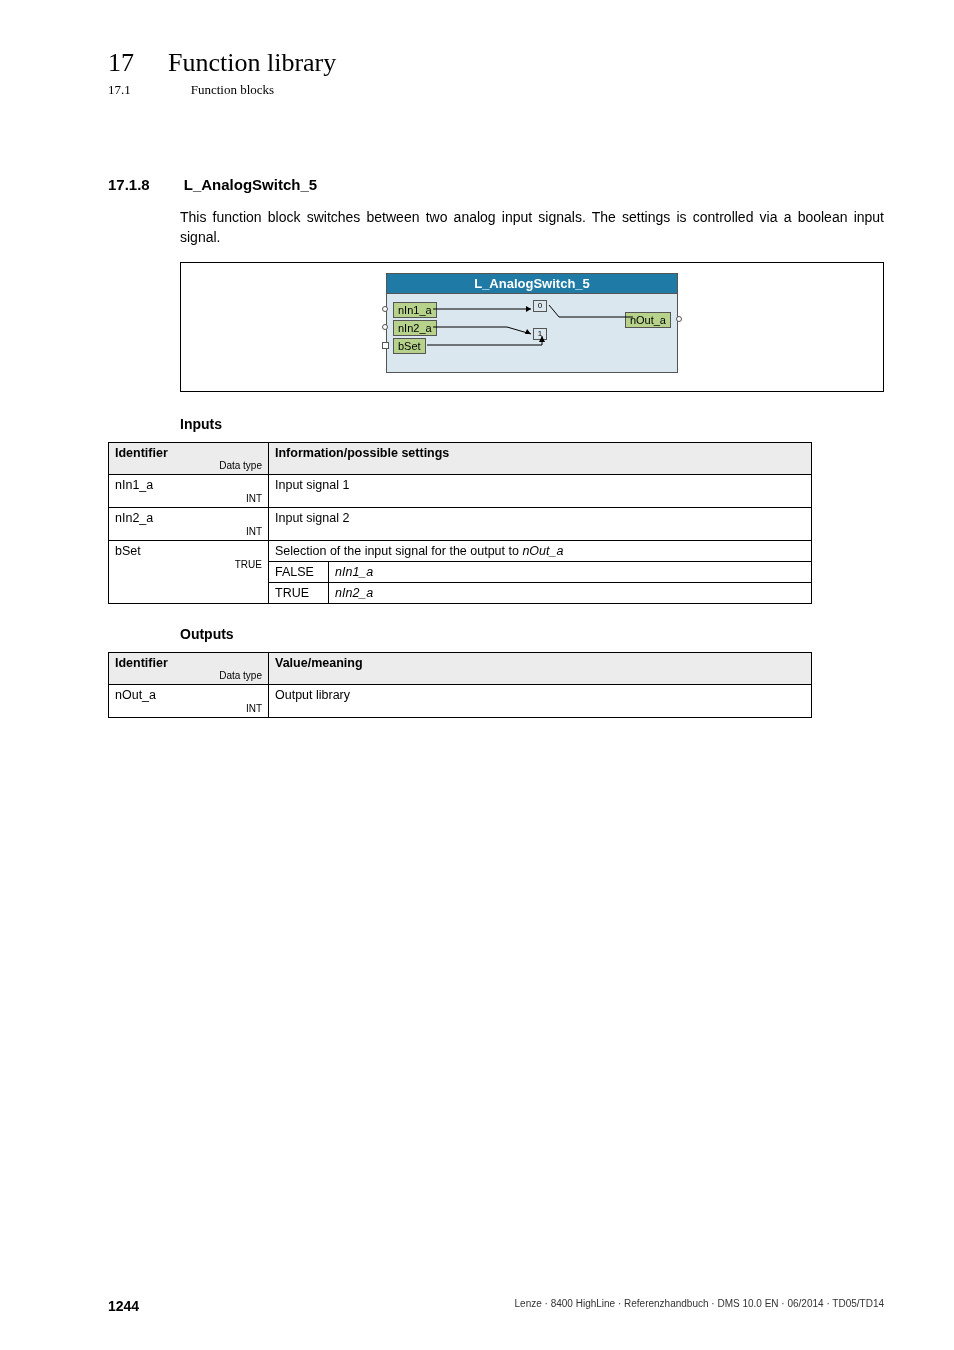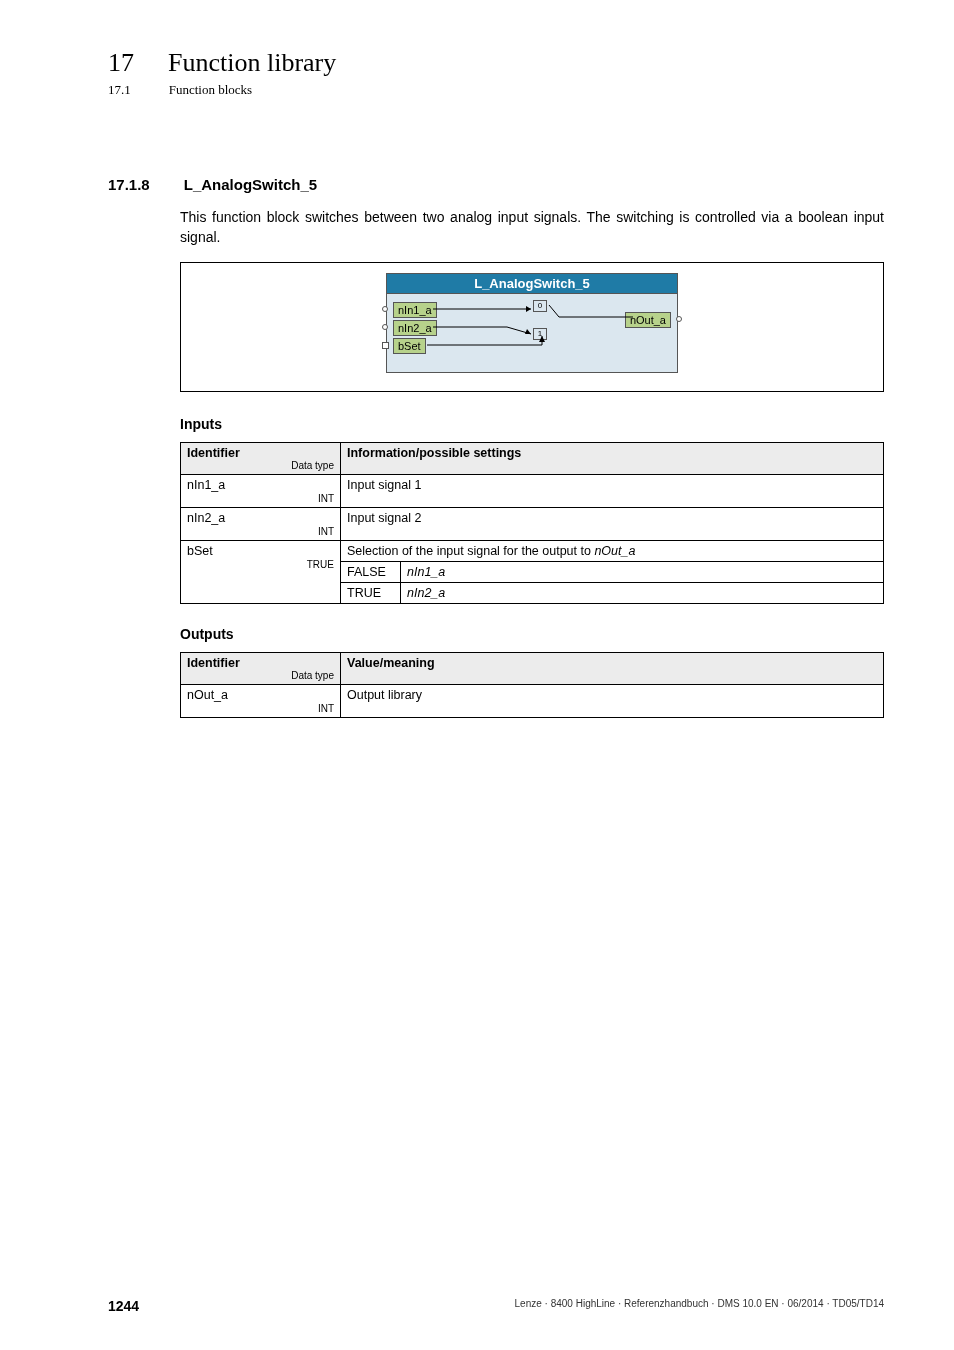--- a/index.html
+++ b/index.html
@@ -9,21 +9,21 @@
       height: 1350px;
       background: #fff;
       color: #000;
       position: relative;
       padding: 48px 70px 40px 108px;
     }
     .header { margin-bottom: 8px; font-family: Liberation Serif, serif; }
     .header-line1 { display: flex; align-items: baseline; gap: 34px; }
     .chapter-num { font-size: 26px; font-weight: 400; }
     .chapter-title { font-size: 26px; font-weight: 400; }
-    .header-line2 { display: flex; align-items: flex-start; gap: 38px; margin-top: 4px; }
+    .header-line2 { display: flex; align-items: flex-start; gap: 60px; margin-top: 4px; }
     .section-num { font-size: 13px; }
     .section-title { font-size: 13px; }
     .dash-line {
       margin-top: 28px;
       margin-bottom: 34px;
       font-family: monospace;
       font-size: 14px;
       letter-spacing: 1px;
       white-space: nowrap;
       overflow: hidden;
@@ -67,21 +67,21 @@
     .term-in2 { left:-5px; top:30px; }
     .term-bset { left:-5px; top:48px; width:7px; height:7px; border-radius:0; }
     .term-out { right:-5px; top:22px; }
     .switch-box { position:absolute; left:128px; top:6px; width:56px; height:40px; }
     .sw-0 { position:absolute; border:1px solid #555; font-size:8px; width:14px; text-align:center; background:#dbe7ef; left:18px; top:0; line-height:10px; }
     .sw-1 { position:absolute; border:1px solid #555; font-size:8px; width:14px; text-align:center; background:#dbe7ef; left:18px; top:28px; line-height:10px; }
     svg.wires { position:absolute; left:0; top:0; width:292px; height:78px; pointer-events:none; }
 
     .section-heading { font-size: 14px; font-weight: 700; margin-left: 72px; margin-bottom: 10px; margin-top: 6px; }
 
-    table.io { width: calc(100% - 72px); margin-left: 72px; border-collapse: collapse; font-size: 12.5px; margin-bottom: 22px; }
+    table.io { width: calc(100% - 72px); border-collapse: collapse; font-size: 12.5px; margin-bottom: 22px; }
     table.io th, table.io td { border: 1px solid #000; padding: 3px 6px; vertical-align: top; text-align: left; }
     table.io th { background: #ececec; font-weight: 700; }
     .th-ident { width: 160px; }
     .datatype-label { float: right; font-size: 10px; font-weight: 400; }
     .dt-cell { text-align: right; font-size: 10px; padding-top:1px; }
     .ident-cell { padding-bottom: 2px; }
     .sub-col1 { width: 60px; text-align: right; }
     .italic { font-style: italic; }
 
     .footer { position: absolute; bottom: 36px; left: 108px; right: 70px; display:flex; justify-content: space-between; font-size: 11px; text-align: center; }
@@ -102,21 +102,21 @@
   </div>
 </div>
 
 <div class="dash-line">_ _ _ _ _ _ _ _ _ _ _ _ _ _ _ _ _ _ _ _ _ _ _ _ _ _ _ _ _ _ _ _ _ _ _ _ _ _ _ _ _ _ _ _ _ _ _ _ _ _ _ _ _ _ _ _ _ _ _ _ _ _ _ _</div>
 
 <div class="subsection-row">
   <span class="subsection-num">17.1.8</span>
   <span class="subsection-title">L_AnalogSwitch_5</span>
 </div>
 
-<p class="body-text">This function block switches between two analog input signals. The switching is controlled via a boolean input signal.</p>
+<p class="body-text">This function block switches between two analog input signals. The settings is controlled via a boolean input signal.</p>
 
 <div class="diagram-frame">
   <div class="block">
     <div class="block-title">L_AnalogSwitch_5</div>
     <div class="block-body">
       <span class="term term-in1"></span>
       <span class="term term-in2"></span>
       <span class="term term-bset"></span>
       <span class="term term-out"></span>
       <span class="port-label port-in1">nIn1_a</span>

